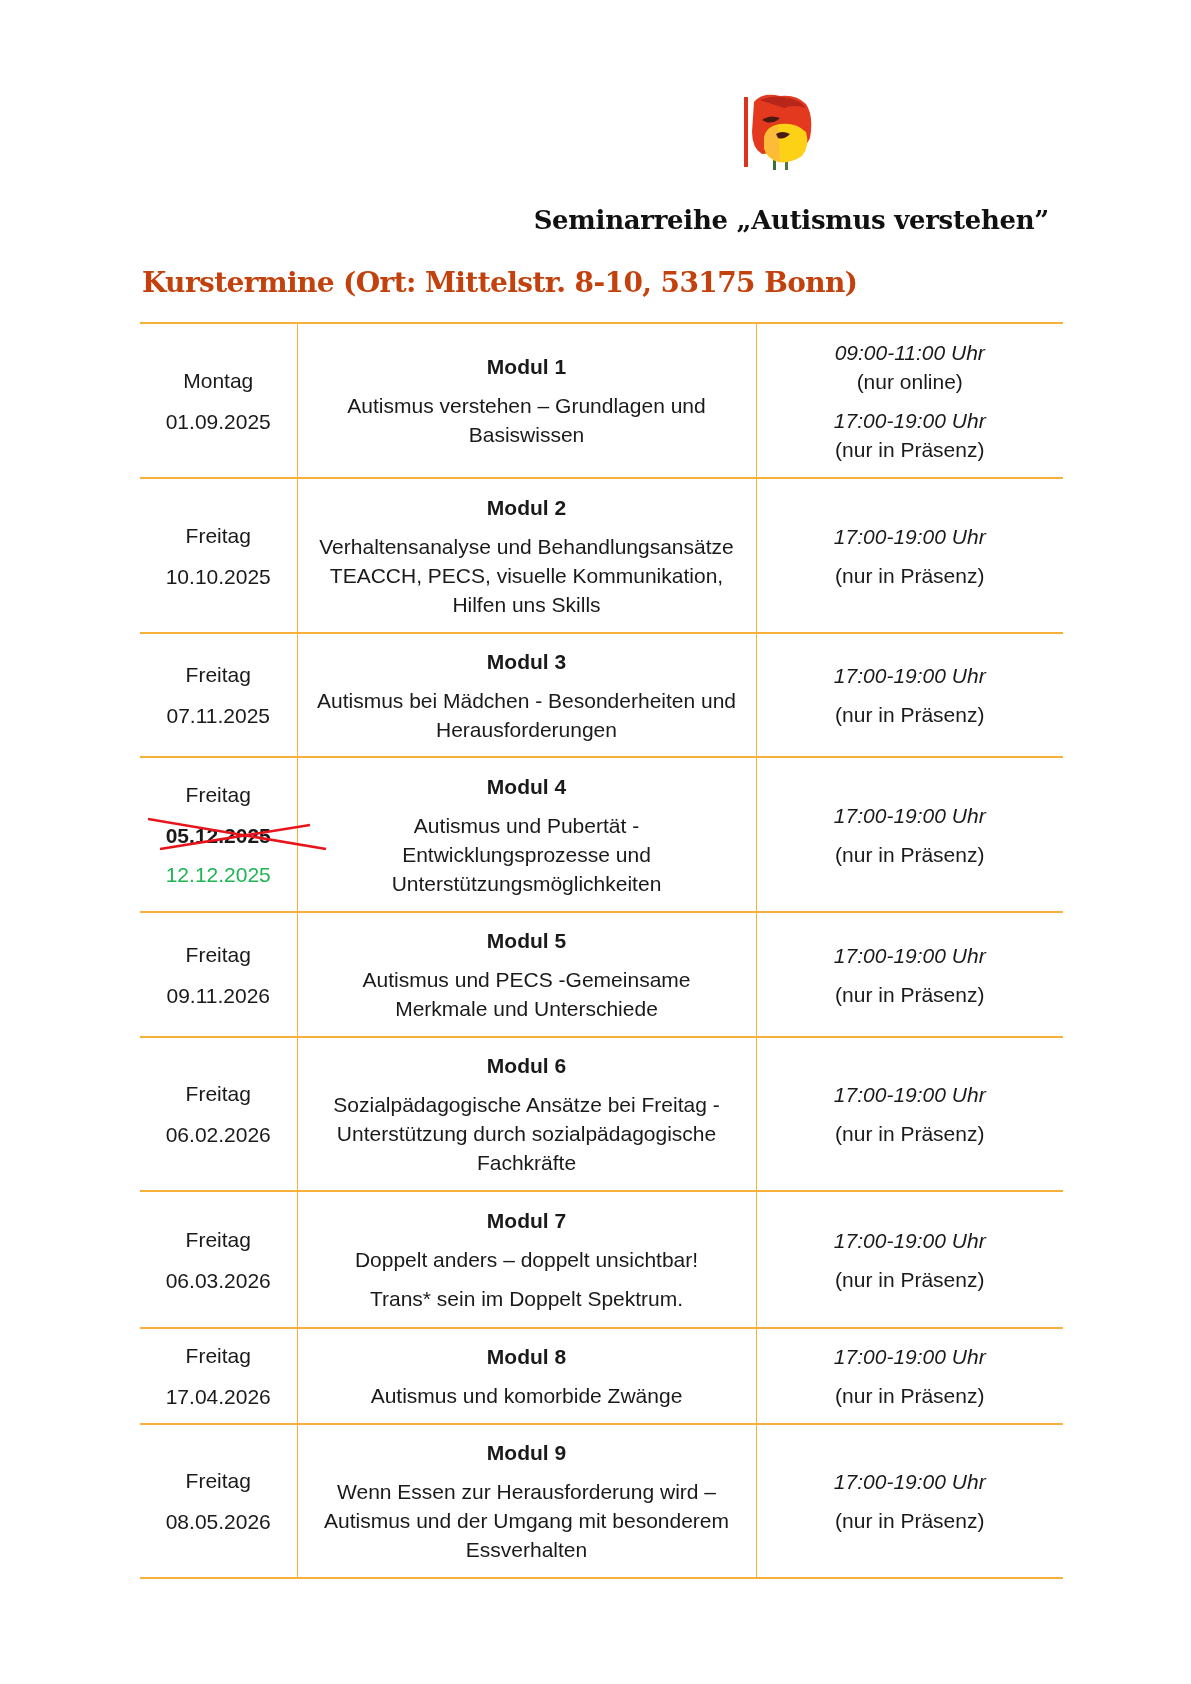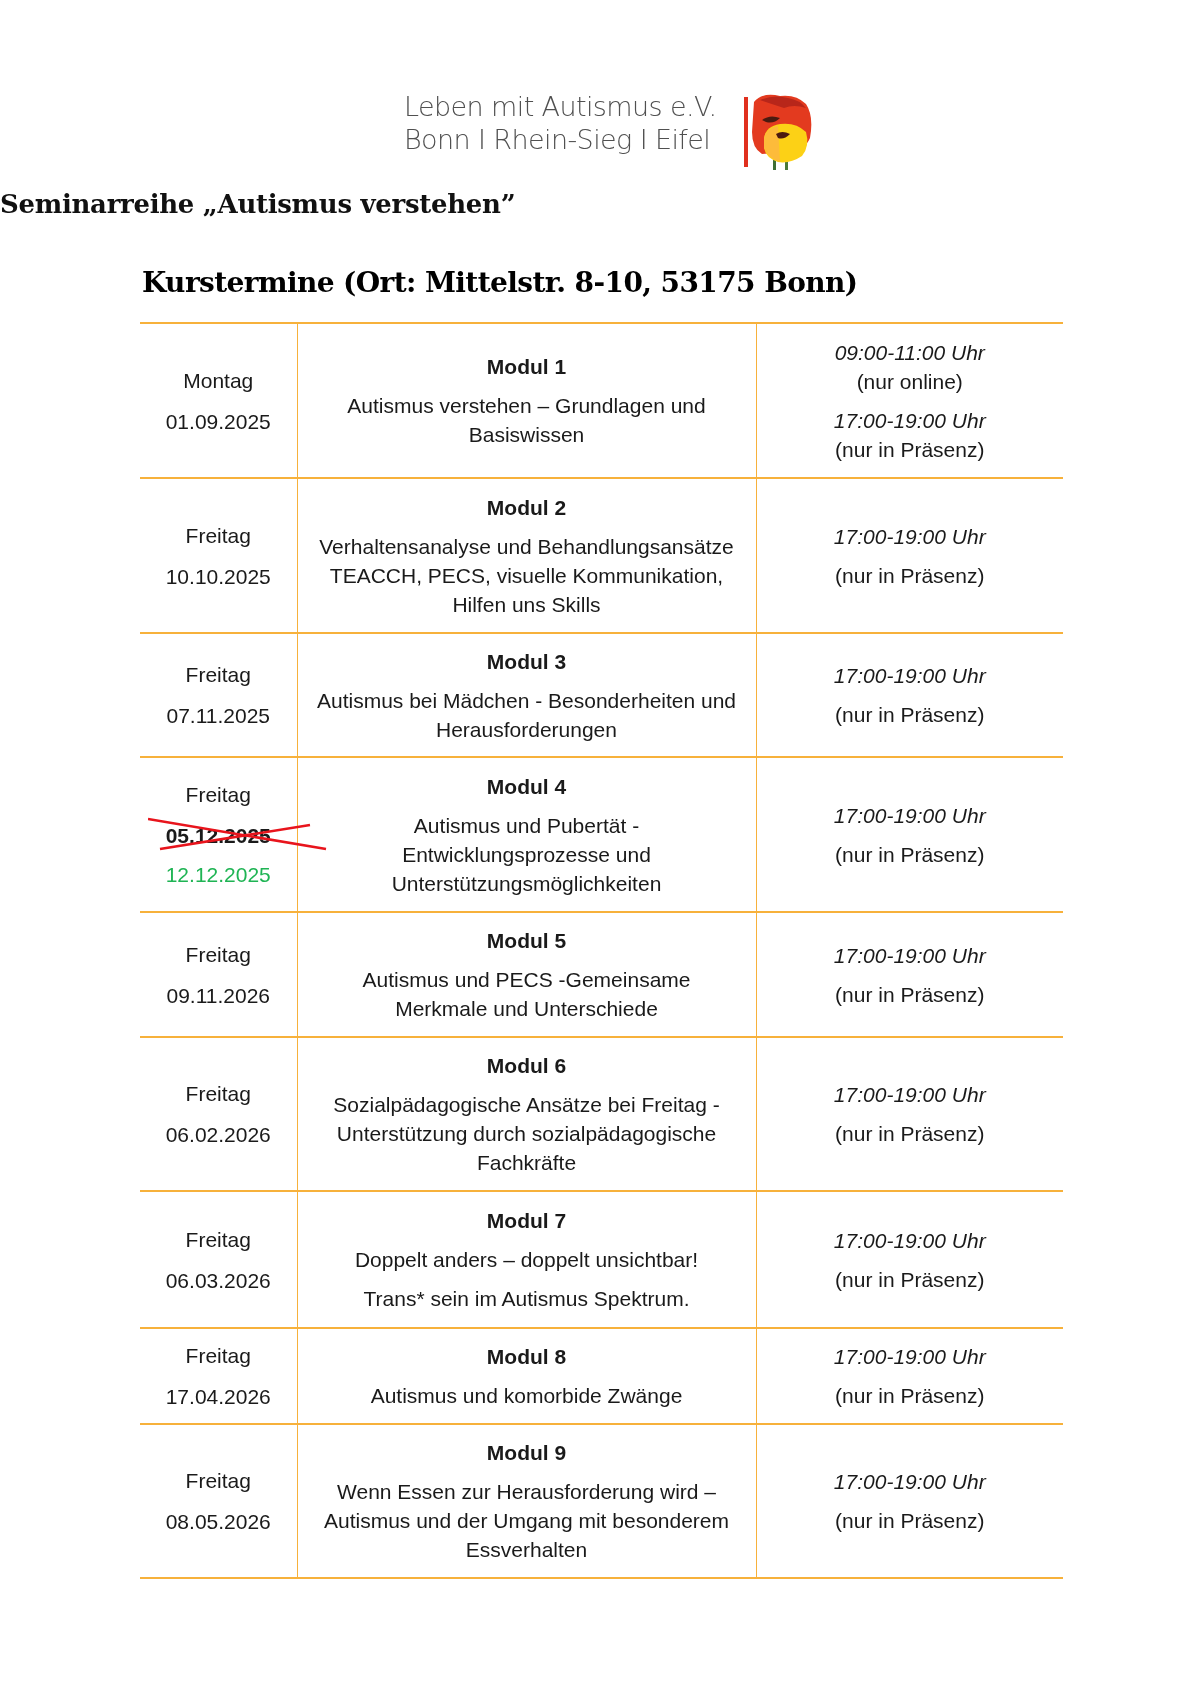--- a/index.html
+++ b/index.html
@@ -3,26 +3,26 @@
   <meta charset="utf-8">
   <style>
     html, body { margin: 0; padding: 0; background: #ffffff; }
     body { width: 1191px; height: 1684px; position: relative; overflow: hidden;
            font-family: "Liberation Sans", "DejaVu Sans", sans-serif; color: #1a1a1a; }
     .logo { position: absolute; left: 404px; top: 90px; width: 420px; height: 82px; }
     .logo-text { position: absolute; left: 0; top: 0; font-family: "DejaVu Sans", sans-serif;
                  font-weight: 300; color: #505050; font-size: 27px; line-height: 33px;
                  letter-spacing: -0.6px; white-space: nowrap; }
     .logo-mark { position: absolute; left: 340px; top: 2px; width: 72px; height: 78px; }
-    .subtitle { position: absolute; left: 0; width: 1049px; top: 186px; text-align: left;
+    .subtitle { position: absolute; left: 0; width: 1049px; top: 202px; text-align: right;
                 font-family: "DejaVu Serif", "Liberation Serif", serif; font-weight: bold;
                 font-size: 26px; line-height: 36px; color: #111; letter-spacing: -0.3px; }
     .heading { position: absolute; left: 142px; top: 264px;
                font-family: "DejaVu Serif", "Liberation Serif", serif; font-weight: bold;
-               font-size: 28px; line-height: 38px; color: #000000; letter-spacing: -0.6px; white-space: nowrap; }
+               font-size: 28px; line-height: 38px; color: #c2410c; letter-spacing: -0.6px; white-space: nowrap; }
     .schedule { position: absolute; left: 140px; top: 322px; width: 923px;
                 border-collapse: collapse; table-layout: fixed; }
     .schedule td { border-top: 2px solid #f7b13b; border-bottom: 2px solid #f7b13b;
                    text-align: center; vertical-align: middle; padding: 0 6px;
                    font-size: 21px; line-height: 29px; color: #1a1a1a; }
     .schedule td + td { border-left: 1.5px solid #f7b13b; }
     .col-date { width: 157px; }
     .col-module { width: 459px; }
     .col-time { width: 307px; }
     .day { display: block; margin-bottom: 12px; }
@@ -35,24 +35,20 @@
     .time-note { display: block; }
     .cancelled-wrap { position: relative; display: inline-block; }
     .cancelled { font-weight: bold; display: inline-block; }
     .strike { position: absolute; left: -18px; top: -6px; width: 180px; height: 40px; pointer-events: none; }
     .new-date { display: block; margin-top: 10px; }
   </style>
 </head>
 <body>
 
 <div class="logo">
-  <div class="logo-text">
-    <div>Leben mit Autismus e.V.</div>
-    <div>Bonn I Rhein-Sieg I Eifel</div>
-  </div>
   <svg class="logo-mark" viewBox="0 0 72 78">
     <rect x="0" y="5" width="4" height="70" fill="#e0301e"></rect>
     <rect x="29" y="60" width="3" height="18" fill="#3f6e35"></rect>
     <rect x="41" y="60" width="3" height="18" fill="#4a7a3a"></rect>
     <path d="M10 10 Q18 0 36 4 Q52 2 62 12 Q70 24 66 46 Q60 60 44 60 L18 62 Q8 56 8 40 Z" fill="#e33a1f"></path>
     <path d="M16 8 Q30 2 44 6 Q56 8 62 16 Q50 12 40 16 Q28 12 16 8 Z" fill="#b8261a"></path>
     <path d="M18 28 Q26 22 36 26 Q30 32 22 30 Z" fill="#4a1a10"></path>
     <path d="M20 46 Q22 34 36 32 Q52 30 62 40 Q66 54 58 64 Q46 72 34 70 Q22 66 20 56 Z" fill="#fcd116"></path>
     <path d="M20 46 Q22 36 34 34 L36 70 Q24 66 20 56 Z" fill="#fdbb3a"></path>
     <path d="M32 42 Q38 38 46 42 Q40 48 34 46 Z" fill="#4a1a10"></path>
@@ -177,21 +173,21 @@
     </tr>
 
     <tr style="height:137px">
       <td>
         <span class="day">Freitag</span>
         <span class="date">06.03.2026</span>
       </td>
       <td>
         <span class="mod-title">Modul 7</span>
         <span class="mod-desc">Doppelt anders – doppelt unsichtbar!</span>
-        <span class="mod-desc2">Trans* sein im Autismus Spektrum.</span>
+        <span class="mod-desc2">Trans* sein im Doppelt Spektrum.</span>
       </td>
       <td>
         <span class="time">17:00-19:00 Uhr</span>
         <span class="time-gap"></span>
         <span class="time-note">(nur in Präsenz)</span>
       </td>
     </tr>
 
     <tr style="height:96px">
       <td>

